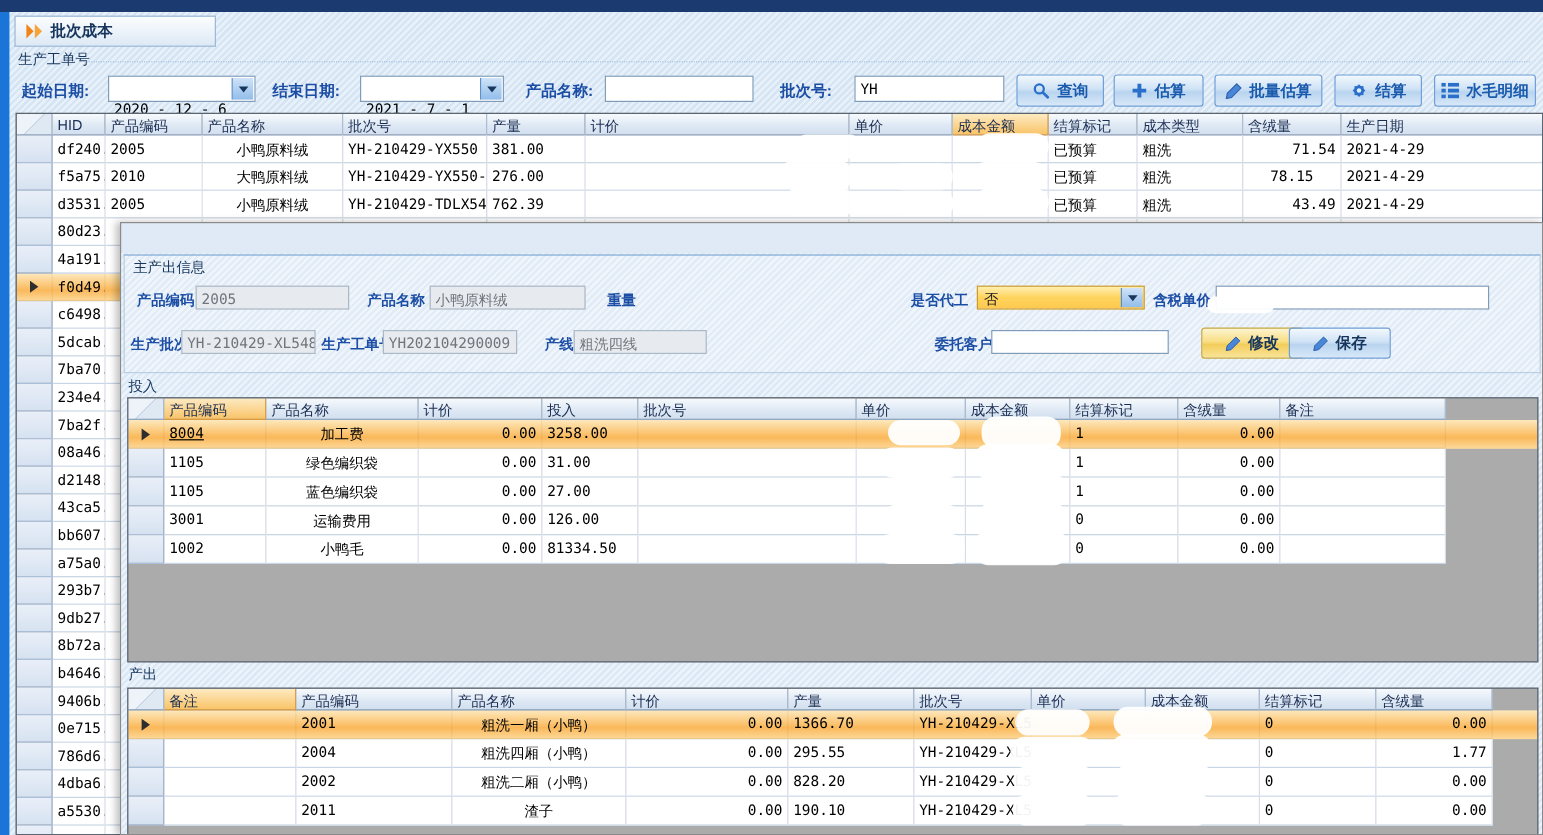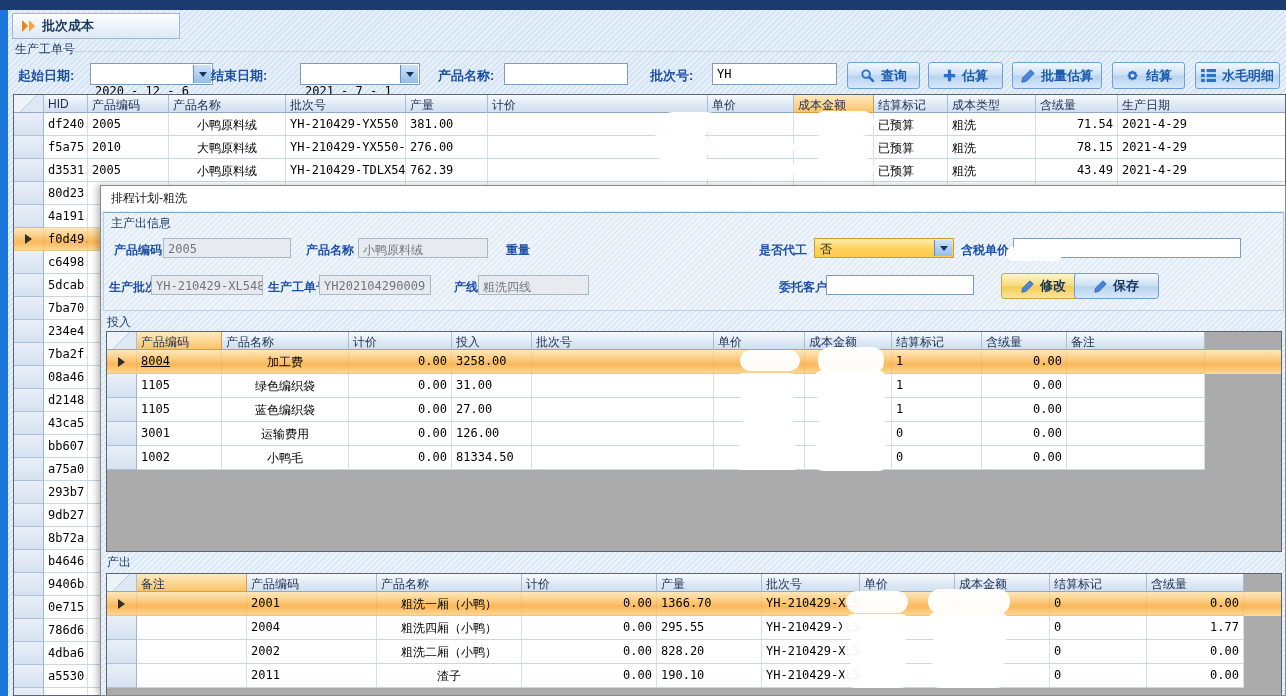--- a/index.html
+++ b/index.html
@@ -87,21 +87,21 @@
   <div class="qline"></div>
 
   <span class="lbl" style="left:18px">起始日期:</span>
   <div class="combo" style="left:90px;top:63px;width:123px">
     <span class="cval">2020 - 12 - 6</span>
     <span class="dd">
         <i></i>
       </span>
   </div>
 
-  <span class="lbl" style="left:211px">结束日期:</span>
+  <span class="lbl" style="left:227px">结束日期:</span>
   <div class="combo" style="left:300px;top:63px;width:120px">
     <span class="cval">2021 - 7 - 1</span>
     <span class="dd">
         <i></i>
       </span>
   </div>
 
   <span class="lbl" style="left:438px">产品名称:</span>
   <input class="tbx" style="left: 504px; top: 63px; width: 124px;" value="">
 
@@ -183,21 +183,21 @@
         <div class="td" style="width: 44px;">f5a75...</div>
         <div class="td" style="width: 81px;">2010</div>
         <div class="td" style="width: 117px; text-align: center;">大鸭原料绒</div>
         <div class="td" style="width: 120px;">YH-210429-YX550-2</div>
         <div class="td" style="width: 82px;">276.00</div>
         <div class="td" style="width: 220px;"></div>
         <div class="td" style="width: 86px;"></div>
         <div class="td" style="width: 80px;"></div>
         <div class="td" style="width: 74px;">已预算</div>
         <div class="td" style="width: 88px;">粗洗</div>
-        <div class="td" style="width: 82px; text-align: right;">78.15</div>
+        <div class="td" style="width: 82px; text-align: center;">78.15</div>
         <div class="td" style="width: 169px;">2021-4-29</div>
       </div>
       <div class="trow" style="height: 23px;">
         <div class="td selc" style="width: 30px;"></div>
         <div class="td" style="width: 44px;">d3531...</div>
         <div class="td" style="width: 81px;">2005</div>
         <div class="td" style="width: 117px; text-align: center;">小鸭原料绒</div>
         <div class="td" style="width: 120px;">YH-210429-TDLX547</div>
         <div class="td" style="width: 82px;">762.39</div>
         <div class="td" style="width: 220px;"></div>
@@ -551,21 +551,20 @@
         <div class="td" style="width: 86px;"></div>
         <div class="td" style="width: 80px;"></div>
         <div class="td" style="width: 74px;"></div>
         <div class="td" style="width: 88px;"></div>
         <div class="td" style="width: 82px; text-align: right;"></div>
         <div class="td" style="width: 169px;"></div>
       </div>
     </div>
 
   <div id="dialog">
-    <div class="dlg-title">排程计划-粗洗</div>
     <div class="dlg-body"></div>
 
     <div class="groupbox"></div>
     <span class="gb-label">主产出信息</span>
 
     <span class="flbl" style="left:13px;top:56px">产品编码</span>
     <div class="fld ro" style="left:62px;top:52px;width:128px">2005</div>
 
     <span class="flbl" style="left:205px;top:56px">产品名称</span>
     <div class="fld ro" style="left:257px;top:52px;width:130px">小鸭原料绒</div>

